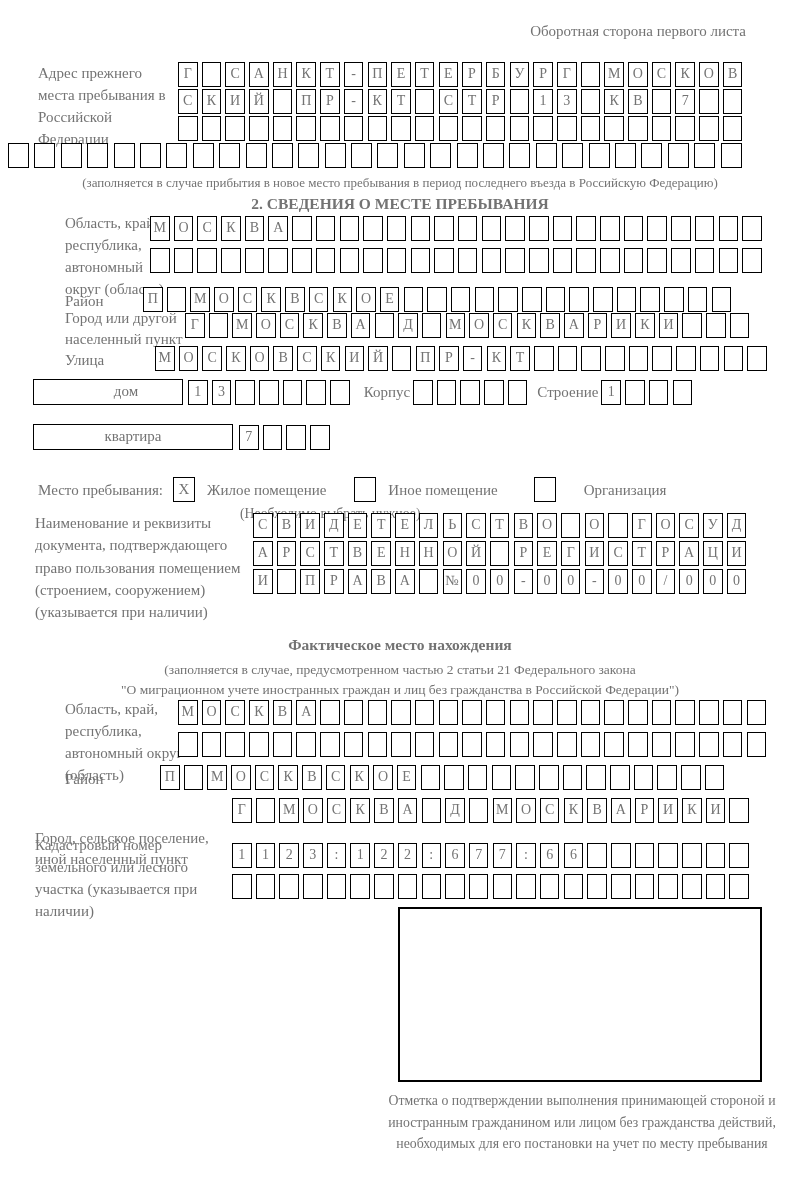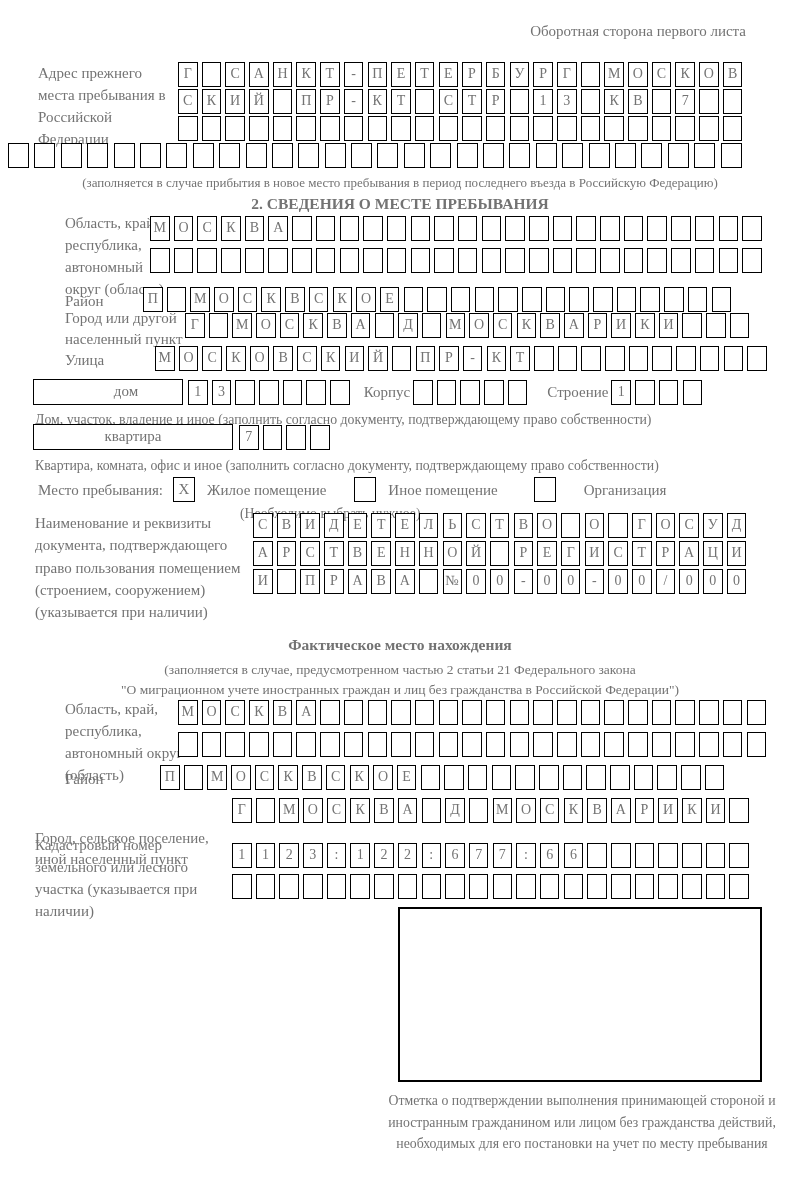--- a/index.html
+++ b/index.html
@@ -313,40 +313,38 @@
         <span class="cell"></span>
       </div>
     <div class="lbl" style="margin-left:14px;">Корпус</div>
     <div class="cellrow" style="margin-left:3px;">
         <span class="cell"></span>
         <span class="cell"></span>
         <span class="cell"></span>
         <span class="cell"></span>
         <span class="cell"></span>
       </div>
-    <div class="lbl" style="margin-left:20px;">Строение</div>
+    <div class="lbl" style="margin-left:10px;">Строение</div>
     <div class="cellrow" style="margin-left:3px;">
         <span class="cell">1</span>
         <span class="cell"></span>
         <span class="cell"></span>
         <span class="cell"></span>
       </div>
   </div>
-  <div class="abs note" style="left:35px; top:410px; font-size:13.8px;">Дом, участок, владение и иное (заполнить согласно документу, подтверждающему право собственности)</div>
 
   <div class="abs inlinerow" style="left:33px; top:424px;">
     <div class="fieldbox" style="width:200px;">квартира</div>
     <div class="cellrow" style="margin-left:6px;">
         <span class="cell">7</span>
         <span class="cell"></span>
         <span class="cell"></span>
         <span class="cell"></span>
       </div>
   </div>
-  <div class="abs note" style="left:35px; top:456px; font-size:13.8px;">Квартира, комната, офис и иное (заполнить согласно документу, подтверждающему право собственности)</div>
 
   <div class="abs inlinerow" style="left:38px; top:477px;">
     <div class="lbl">Место пребывания:</div>
     <div class="checkbox" style="margin-left:10px;">X</div>
     <div class="lbl" style="margin-left:12px;">Жилое помещение</div>
     <div class="checkbox" style="margin-left:28px;"></div>
     <div class="lbl" style="margin-left:12px;">Иное помещение</div>
     <div class="checkbox" style="margin-left:36px;"></div>
     <div class="lbl" style="margin-left:28px;">Организация</div>
   </div>

